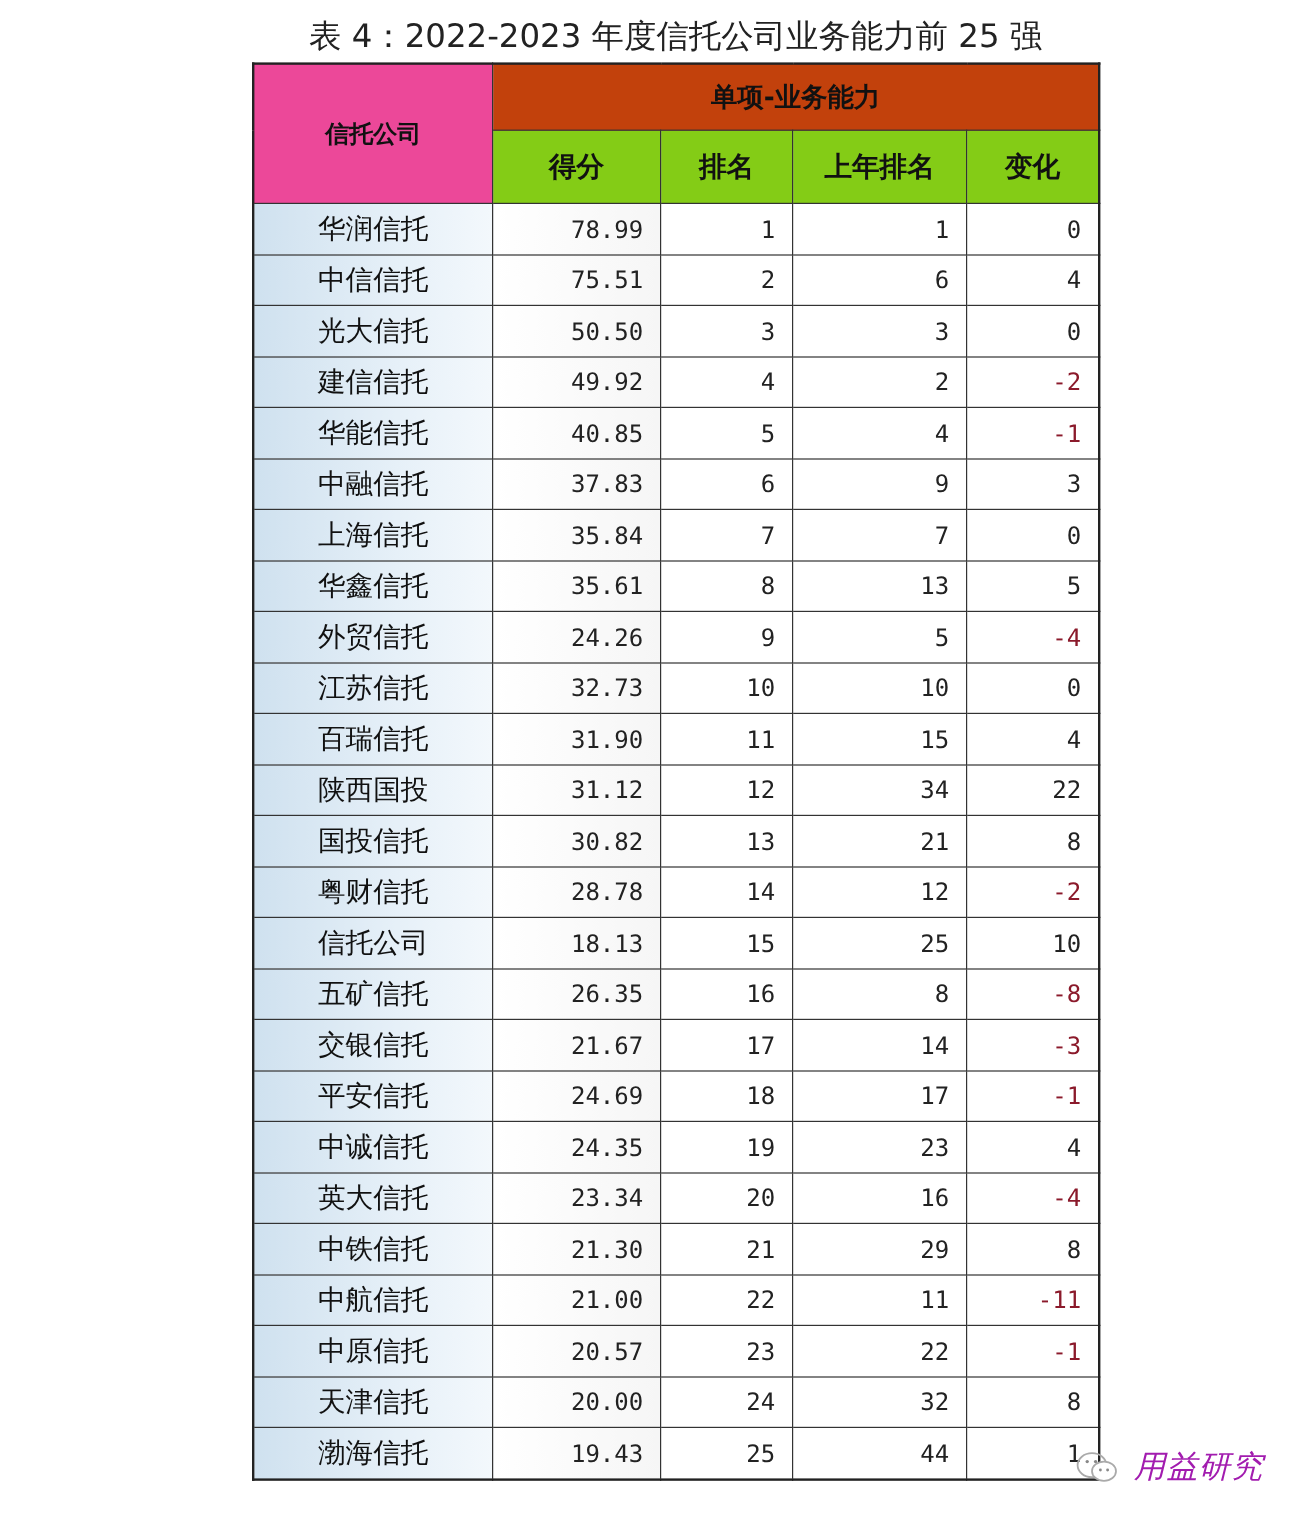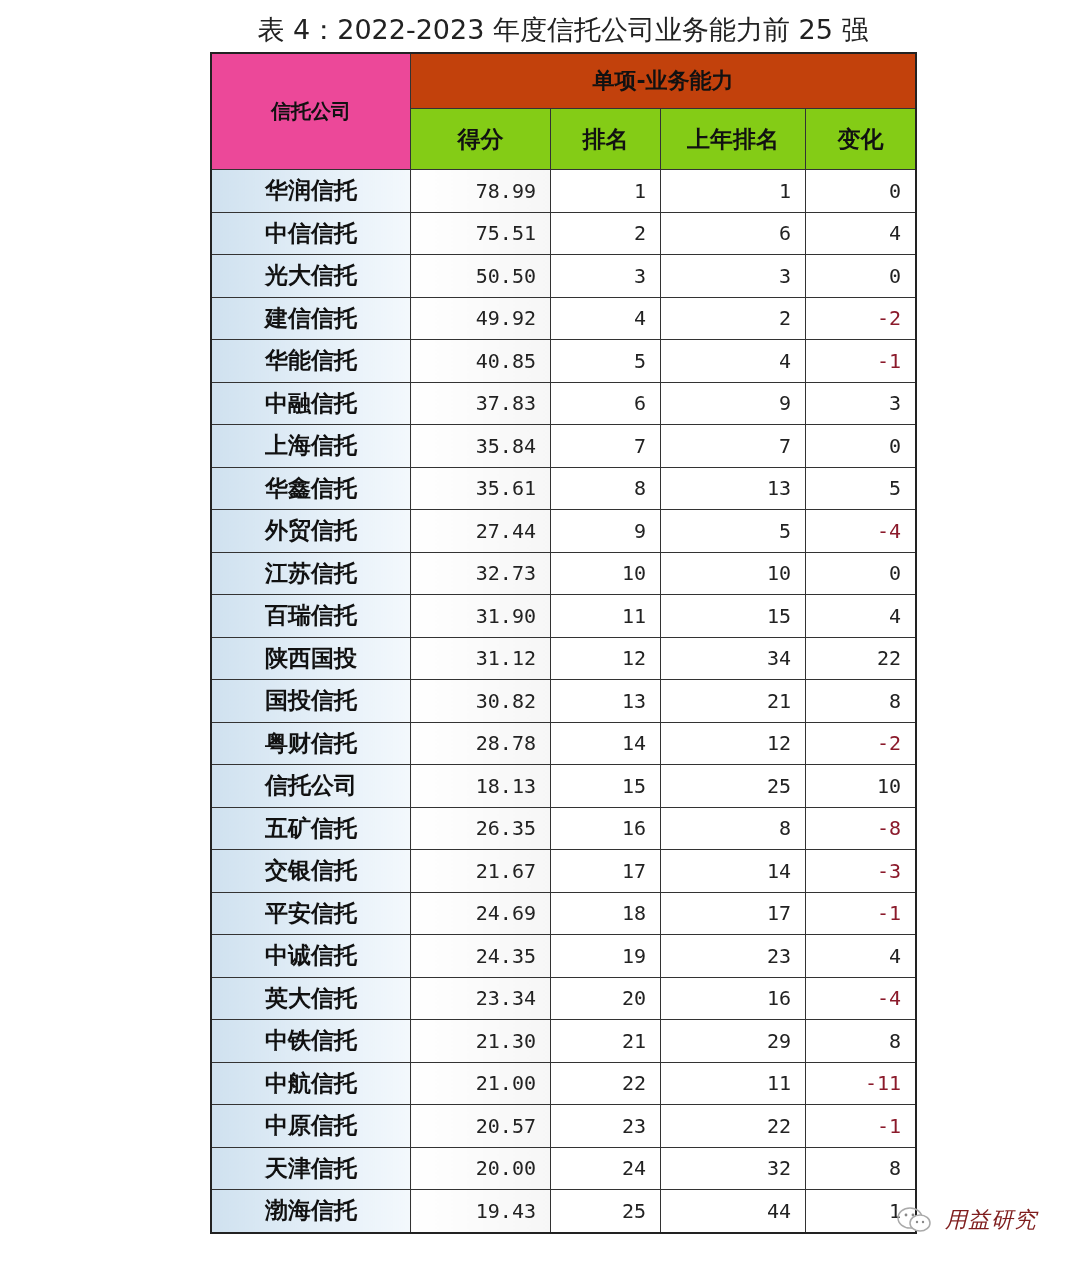--- a/index.html
+++ b/index.html
@@ -6,32 +6,32 @@
   body { width:1076px; height:1270px; position:relative; overflow:hidden;
          font-family:"DejaVu Sans", sans-serif; color:#111; }
   .title { position:absolute; left:0; width:1126px; top:12px; text-align:center;
            font-family:"DejaVu Sans", sans-serif; font-size:27px; color:#222; letter-spacing:0px; }
   table.t { position:absolute; left:210px; top:52px; border-collapse:collapse;
             border:2px solid #222; }
   table.t td, table.t th { border:1.5px solid #333; padding:0; }
   .h-company { width:198px; background:#ec4899; font-size:20px; font-weight:bold; text-align:center; }
   .h-group { height:54px; background:#c2410c; font-size:22px; font-weight:bold; text-align:center; }
   .h-sub { height:60px; background:#84cc16; font-size:23px; font-weight:bold; text-align:center; }
-  .c-name { height:41.5px; font-size:23px; font-weight:bold; text-align:center;
+  .c-name { height:41.5px; font-size:23px; font-weight:normal; text-align:center;
             background:linear-gradient(90deg,#cfe1ef 0%,#e6f0f8 60%,#f3f8fc 100%); }
   .c-num { font-family:"DejaVu Sans Mono", monospace; font-size:20px; text-align:right;
            padding-right:14px !important; color:#222; }
   .c-score { width:125px; background:linear-gradient(90deg,#ffffff 0%,#f6f6f6 100%); }
   .c-rank { width:95px; background:#ffffff; }
   .c-prev { width:130px; background:#ffffff; }
   .c-chg { width:95px; background:#ffffff; }
   .neg { color:#8b1a2b; }
   .watermark { position:absolute; left:895px; top:1205px; display:flex; align-items:center; gap:10px; }
   .wm-icon { width:40px; height:30px; position:relative; }
-  .wm-text { font-size:22px; color:#7f1d1d; font-style:italic; letter-spacing:1px; }
+  .wm-text { font-size:26px; color:#a21caf; font-style:italic; letter-spacing:1px; }
 </style>
 </head>
 <body>
 
 <div class="title">表 4：2022-2023 年度信托公司业务能力前 25 强</div>
 
 <table class="t">
   <thead>
     <tr>
       <th class="h-company" rowspan="2">信托公司</th>
@@ -96,21 +96,21 @@
       </tr>
       <tr>
         <td class="c-name">华鑫信托</td>
         <td class="c-num c-score">35.61</td>
         <td class="c-num c-rank">8</td>
         <td class="c-num c-prev">13</td>
         <td class="c-num c-chg">5</td>
       </tr>
       <tr>
         <td class="c-name">外贸信托</td>
-        <td class="c-num c-score">27.44</td>
+        <td class="c-num c-score">24.26</td>
         <td class="c-num c-rank">9</td>
         <td class="c-num c-prev">5</td>
         <td class="c-num c-chg neg">-4</td>
       </tr>
       <tr>
         <td class="c-name">江苏信托</td>
         <td class="c-num c-score">32.73</td>
         <td class="c-num c-rank">10</td>
         <td class="c-num c-prev">10</td>
         <td class="c-num c-chg">0</td>

